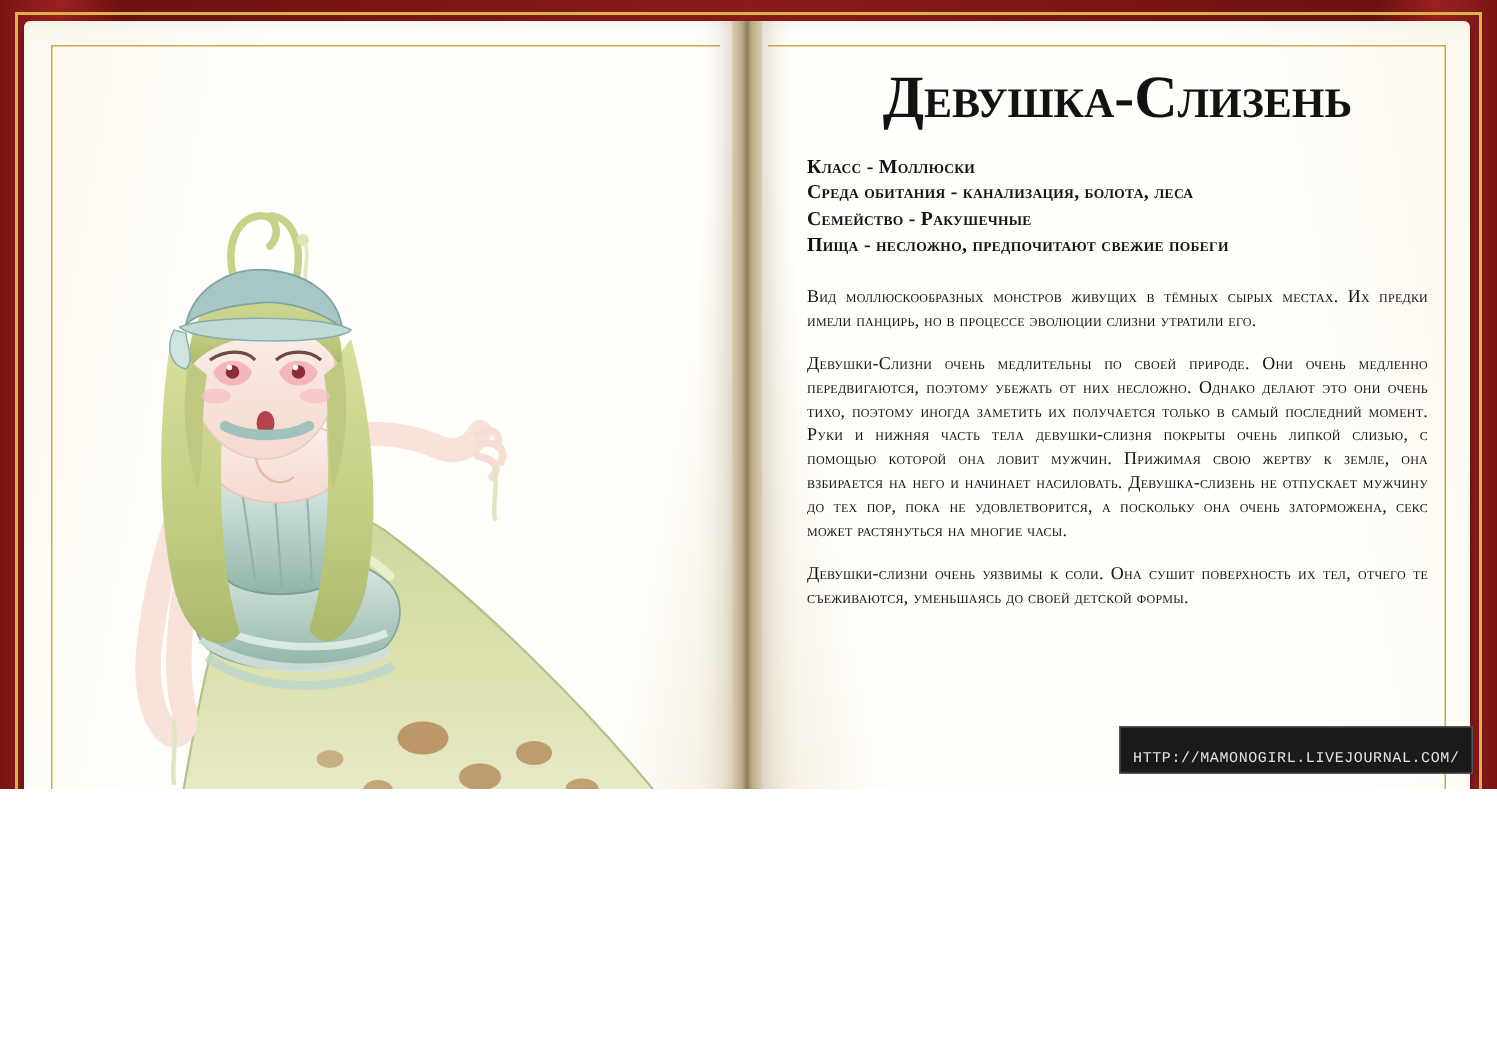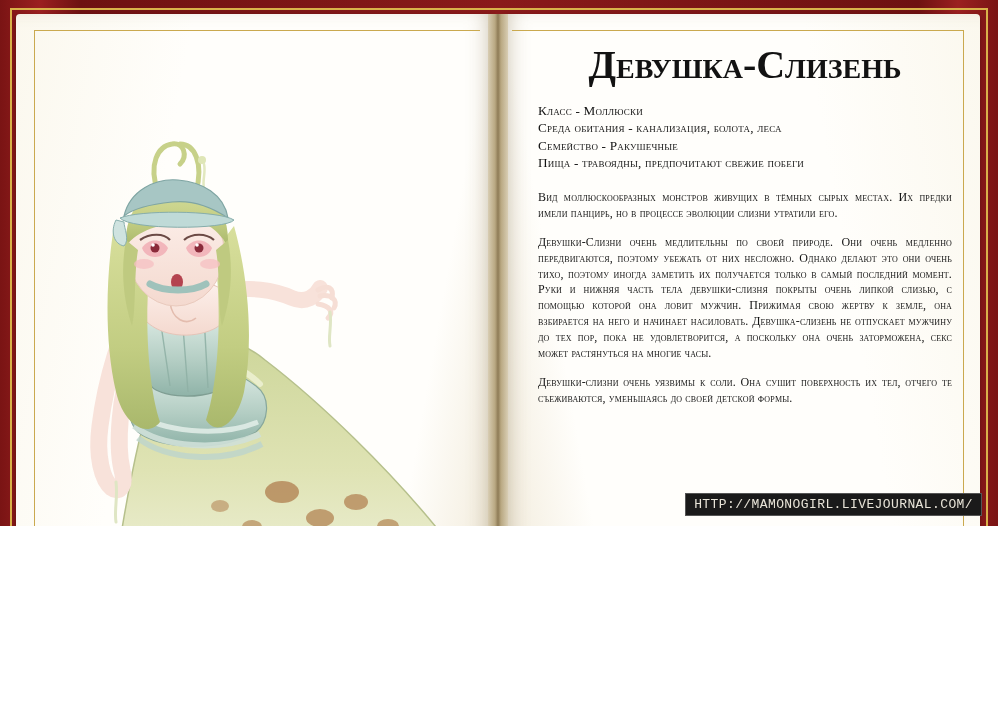--- a/index.html
+++ b/index.html
@@ -105,20 +105,21 @@
     margin: 0 0 16px 0;
     line-height: 1.05;
     font-variant: small-caps;
     white-space: nowrap;
   }
 
   .stat-list {
     margin: 0 0 18px 0;
     padding: 0;
     list-style: none;
+    font-weight: bold;
   }
   .stat-list li {
     font-size: 13.2px;
     line-height: 1.32;
     color: #131313;
     font-variant: small-caps;
     letter-spacing: 0.2px;
   }
 
   .body-par {
@@ -134,23 +135,23 @@
   .body-par:last-child { margin-bottom: 1px; }
 
   
   .url-plate {
     position: absolute;
     right: 16px;
     bottom: 10px;
     background: #1a1a1a;
     color: #e8e4d8;
     font-family: "Liberation Mono", monospace;
-    font-size: 13px;
+    font-size: 10px;
     letter-spacing: 0.4px;
-    padding: 3px 8px 3px 8px;
+    padding: 16px 8px 3px 8px;
     border: 1px solid #555;
     white-space: nowrap;
   }
 
   
   .illus { position: absolute; left: 0; top: 0; width: 460px; height: 620px; }
 </style>
 </head>
 <body>
 
@@ -291,21 +292,21 @@
   </div>
 
   <div class="text-col">
 
     <h1 class="doc-title">Девушка-Слизень</h1>
 
     <ul class="stat-list">
       <li>Класс - Моллюски</li>
       <li>Среда обитания - канализация, болота, леса</li>
       <li>Семейство - Ракушечные</li>
-      <li>Пища - травоядны, предпочитают свежие побеги</li>
+      <li>Пища - несложно, предпочитают свежие побеги</li>
     </ul>
 
     <p class="body-par">Вид моллюскообразных монстров живущих в тёмных сырых местах. Их предки имели панцирь, но в процессе эволюции слизни утратили его.</p>
     <p class="body-par">Девушки-Слизни очень медлительны по своей природе. Они очень медленно передвигаются, поэтому убежать от них несложно. Однако делают это они очень тихо, поэтому иногда заметить их получается только в самый последний момент. Руки и нижняя часть тела девушки-слизня покрыты очень липкой слизью, с помощью которой  она ловит мужчин. Прижимая свою жертву к земле, она взбирается на него и начинает насиловать. Девушка-слизень не отпускает мужчину до тех пор, пока не удовлетворится, а поскольку она очень заторможена, секс может растянуться на многие часы.</p>
     <p class="body-par">Девушки-слизни очень уязвимы к соли. Она сушит поверхность их тел, отчего те съеживаются, уменьшаясь до своей детской формы.</p>
   </div>
 
   <div class="url-plate">HTTP://MAMONOGIRL.LIVEJOURNAL.COM/</div>
 
 </div>

